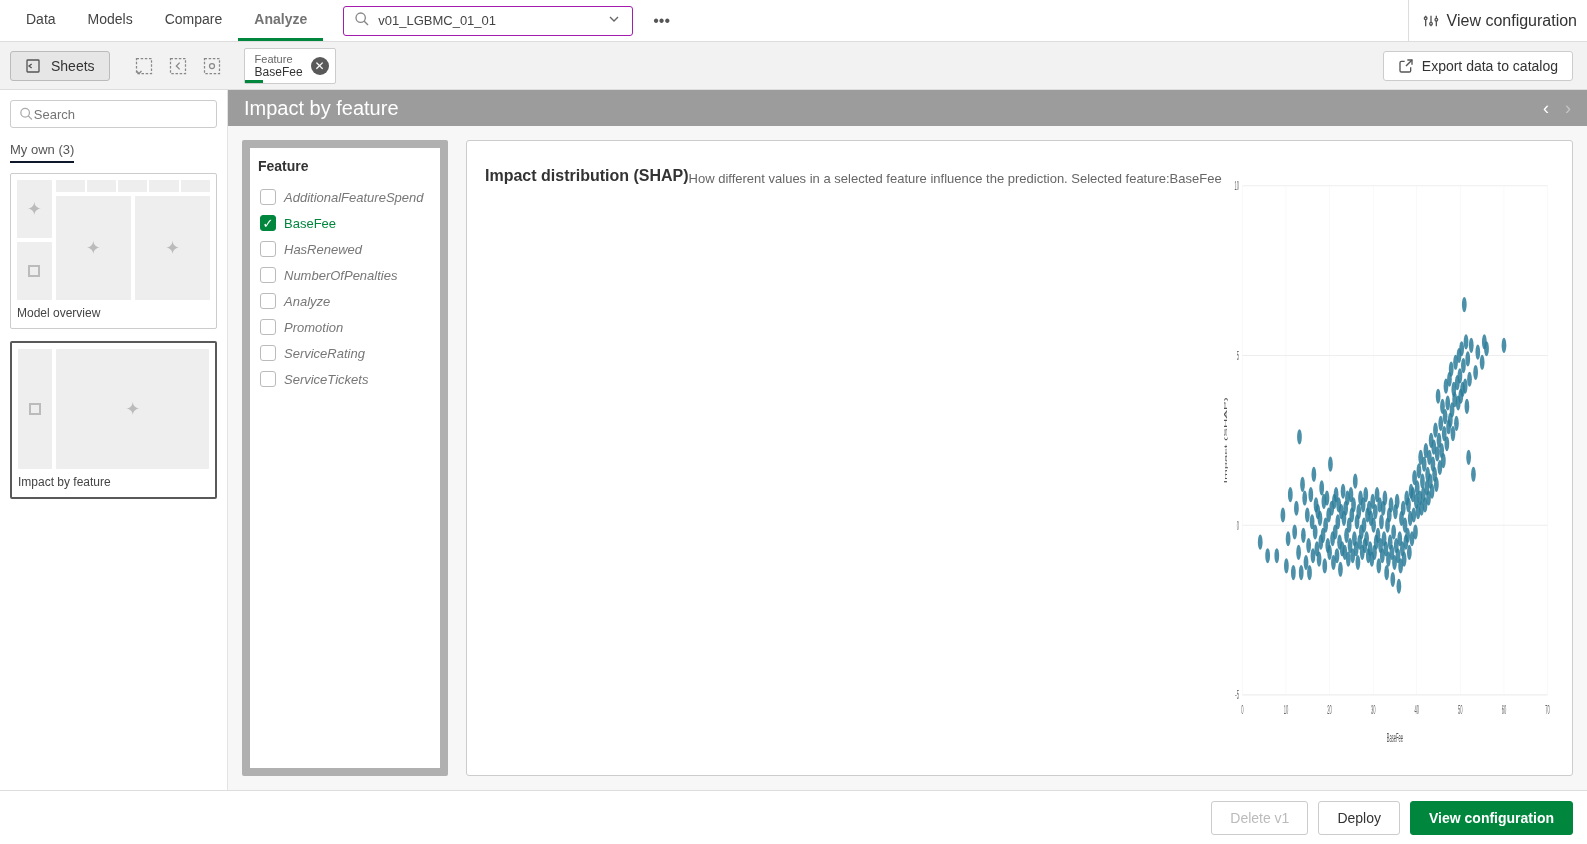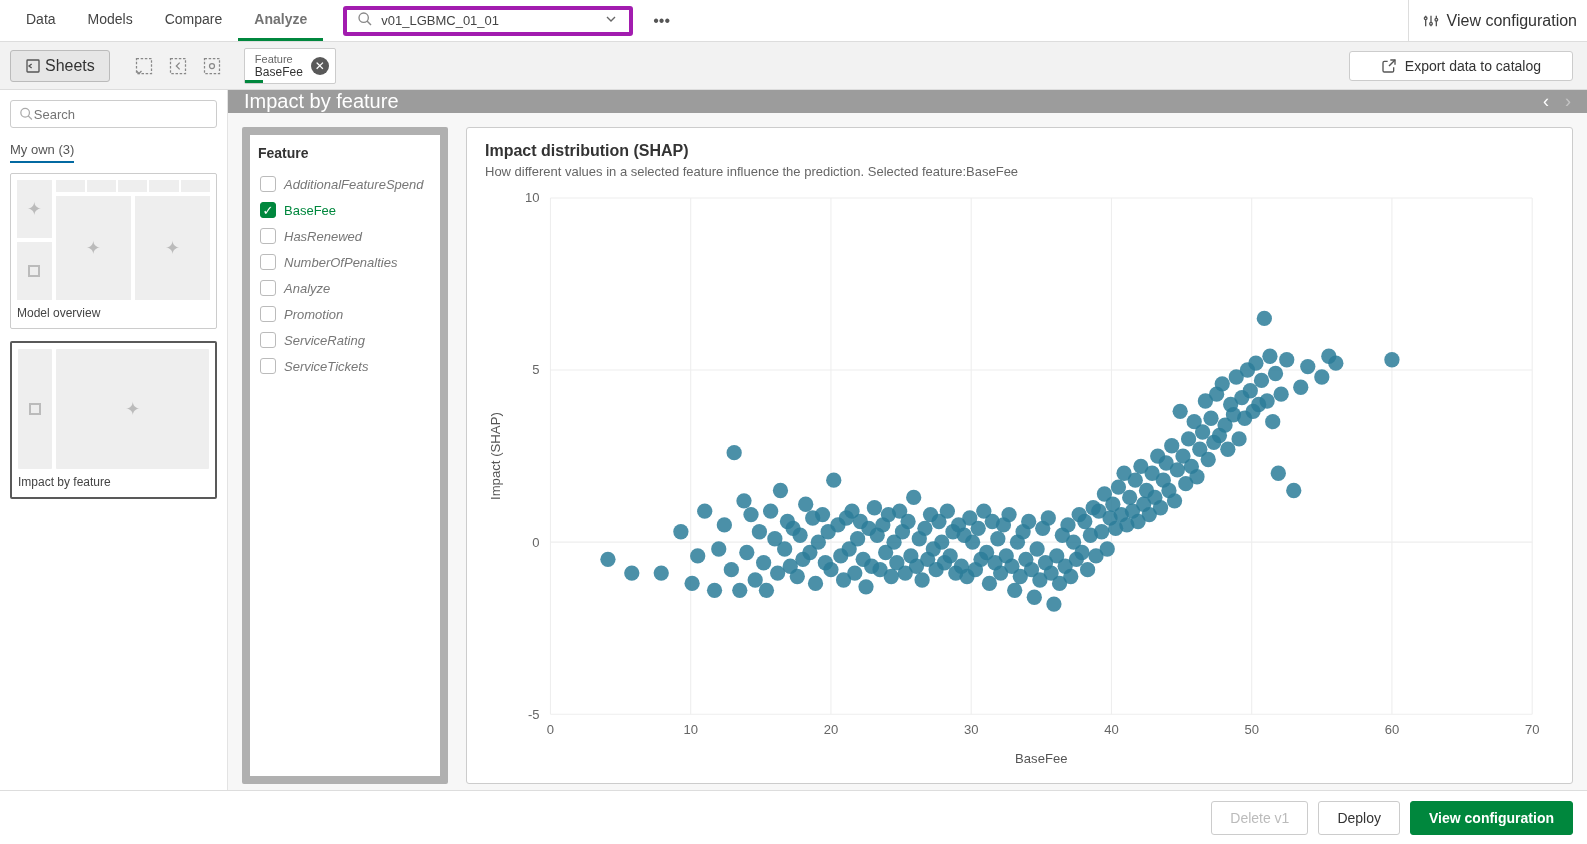--- a/index.html
+++ b/index.html
@@ -3,66 +3,66 @@
 <meta charset="utf-8">
 <style>
 * { box-sizing: border-box; margin: 0; padding: 0; font-family: -apple-system, BlinkMacSystemFont, "Segoe UI", Arial, sans-serif; }
 body { background: #fff; color: #333; width: 1587px; height: 844px; overflow: hidden; }
 
 
 .topnav { display: flex; align-items: center; height: 42px; border-bottom: 1px solid #ddd; padding: 0 10px; }
 .topnav-tabs { display: flex; height: 100%; }
 .topnav-tab { padding: 2px 16px; display: flex; align-items: center; font-size: 14px; color: #444; cursor: pointer; border-bottom: 3px solid transparent; }
 .topnav-tab.active { color: #737373; border-bottom-color: #00873d; font-weight: 600; }
-.model-select { margin-left: 20px; display: flex; align-items: center; border: 4px solid #a21caf; border-radius: 3px; height: 30px; width: 290px; padding: 0 10px; justify-content: space-between; }
+.model-select { margin-left: 20px; display: flex; align-items: center; border: 1px solid #a21caf; border-radius: 3px; height: 30px; width: 290px; padding: 0 10px; justify-content: space-between; }
 .model-select .search-ico { color: #888; margin-right: 8px; }
 .model-select .label { flex: 1; font-size: 13px; color: #444; }
 .dots-btn { margin-left: 16px; color: #555; font-size: 16px; cursor: pointer; padding: 4px; }
 .topnav-right { margin-left: auto; display: flex; align-items: center; gap: 8px; height: 100%; border-left: 1px solid #ddd; padding-left: 14px; cursor:pointer; }
 .topnav-right svg { stroke: #555; }
 
 
 .toolbar { display: flex; align-items: center; height: 48px; background: #f2f2f2; border-bottom: 1px solid #ddd; padding-left: 10px; }
-.sheets-btn { display: flex; align-items: center; gap: 4px; border: 1px solid #bbb; border-radius: 3px; background: #e6e6e6; padding: 6px 14px; font-size: 16px; cursor: pointer; }
+.sheets-btn { display: flex; align-items: center; gap: 10px; border: 1px solid #bbb; border-radius: 3px; background: #e6e6e6; padding: 6px 14px; font-size: 14px; cursor: pointer; }
 .sel-icons { display: flex; gap: 14px; margin-left: 24px; }
 .sel-icons .ico { width: 20px; height: 20px; cursor: pointer; display:flex; align-items:center; justify-content:center; }
 .feature-chip { display: flex; flex-direction: column; background: #fff; border: 1px solid #ccc; border-radius: 2px; padding: 4px 32px 4px 10px; margin-left: 22px; position: relative; }
 .feature-chip .chip-title { font-size: 11px; color: #666; }
 .feature-chip .chip-value { font-size: 12px; color: #333; }
 .feature-chip .chip-bar { position:absolute; bottom:0; left:0; width:18px; height:3px; background:#00873d; }
 .feature-chip .close { position: absolute; right: 6px; top: 50%; transform: translateY(-50%); width: 18px; height:18px; border-radius: 50%; background:#595959; color:#fff; display:flex; align-items:center; justify-content:center; font-size:12px; cursor:pointer; }
-.export-btn { margin-left: auto; margin-right: 14px; display: flex; align-items: center; gap: 8px; border: 1px solid #ccc; border-radius: 3px; padding: 6px 31px; font-size: 14px; background:#fff; cursor:pointer; }
+.export-btn { margin-left: auto; margin-right: 14px; display: flex; align-items: center; gap: 8px; border: 1px solid #ccc; border-radius: 3px; padding: 6px 14px; font-size: 14px; background:#fff; cursor:pointer; }
 
 
 .body { display: flex; height: calc(100% - 42px - 48px - 54px); }
 .sidebar { width: 228px; border-right: 1px solid #e3e3e3; padding: 10px; display:flex; flex-direction:column; gap:10px; }
 .sidebar-search { display:flex; align-items:center; border:1px solid #ccc; border-radius:3px; height:28px; padding:12px 8px; }
 .sidebar-search input { border:none; outline:none; width:100%; font-size:13px; }
-.myown { font-size: 13px; color: #555; margin-top:4px; border-bottom:2px solid #0369a1; width:fit-content; padding-bottom:4px; }
+.myown { font-size: 13px; color: #555; margin-top:4px; border-bottom:2px solid #0f172a; width:fit-content; padding-bottom:4px; }
 
 .sheet-thumb { border:1px solid #ccc; border-radius:2px; padding:6px 6px 8px 6px; background:#fff; cursor:pointer; }
 .sheet-thumb.selected { border:2px solid #595959; }
 .sheet-thumb .thumb-area { height: 120px; display:flex; gap:4px; }
 .thumb-col { background:#eee; border-radius:1px; }
 .sheet-thumb .caption { font-size: 12px; margin-top:6px; color:#444; }
 .thumb-placeholder { color:#bbb; font-size:18px; }
 
 .main { flex:1; display:flex; flex-direction:column; background:#f7f7f7; }
 .panel-header { background: #9c9c9c; color:#fff; height: 36px; display:flex; align-items:center; padding: 0 16px; font-size: 20px; justify-content:space-between; }
 .panel-header .nav-arrows { display:flex; gap:16px; font-size:18px; }
 .panel-body { flex:1; display:flex; padding: 14px; gap: 18px; }
 
 .feature-panel { width: 206px; background:#fff; border:8px solid #b0b0b0; border-radius:2px; padding: 10px 8px; }
 .feature-panel h4 { font-size: 14px; font-weight:700; margin-bottom:10px; }
 .feat-item { display:flex; align-items:center; gap:8px; padding:5px 2px; font-size:13px; color:#777; font-style:italic; cursor:pointer; }
 .feat-item.selected { color:#00873d; font-style:normal; }
 .chk { width:16px; height:16px; border:1px solid #bbb; border-radius:3px; flex-shrink:0; display:flex; align-items:center; justify-content:center; }
 .chk.on { background:#00873d; border-color:#00873d; color:#fff; }
 
-.chart-panel { flex:1; background:#fff; border:1px solid #ccc; border-radius:3px; padding: 14px 18px; display:flex; flex-direction:column; }
+.chart-panel { flex:1; background:#fff; border:1px solid #ccc; border-radius:3px; padding: 26px 18px; display:flex; flex-direction:row; }
 .chart-panel h3 { font-size: 16px; font-weight:700; }
 .chart-panel .sub { font-size: 13px; color:#666; margin-top:4px; }
 .plot-wrap { flex:1; position:relative; margin-top:8px; }
 .plot-wrap svg { width:100%; height:100%; }
 
 
 .footer { height:54px; display:flex; align-items:center; justify-content:flex-end; border-top:1px solid #ddd; padding: 0 14px; gap:10px; }
 .footer .btn { border:1px solid #ccc; padding:8px 18px; border-radius:3px; font-size:14px; cursor:pointer; background:#fff; }
 .footer .btn.disabled { color:#bbb; cursor:default; }
 .footer .btn.primary { background:#00873d; color:#fff; border-color:#00873d; font-weight:600; }

